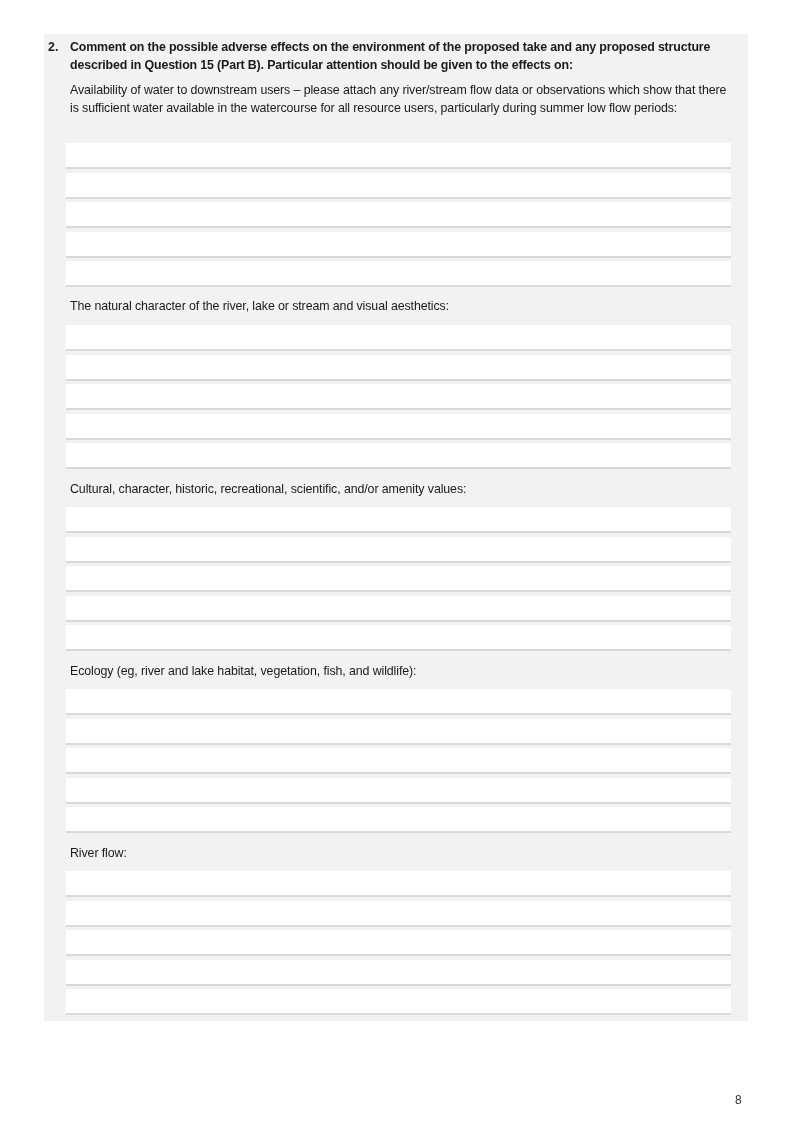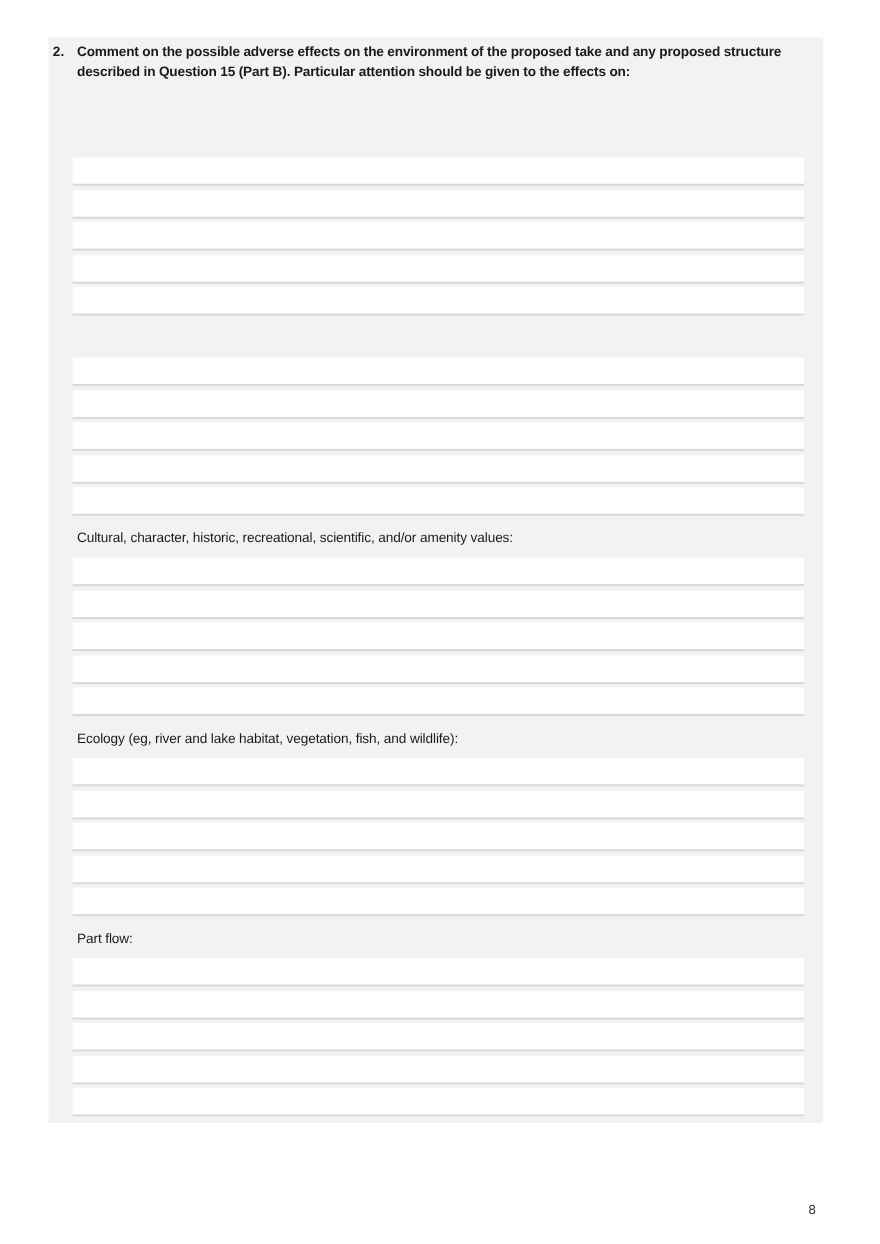--- a/index.html
+++ b/index.html
@@ -71,28 +71,30 @@
   </style>
 </head>
 <body>
 
 <div class="panel">
   <div class="question">
     <span class="q-num">2.</span>
     <span class="q-text">Comment on the possible adverse effects on the environment of the proposed take and any proposed structure described in Question 15 (Part B). Particular attention should be given to the effects on:</span>
   </div>
 
+  <div class="label" style="top:47px;">Availability of water to downstream users – please attach any river/stream flow data or observations which show that there is sufficient water available in the watercourse for all resource users, particularly during summer low flow periods:</div>
   <div class="fields" style="top:109px;">
     <div class="field"></div>
     <div class="field"></div>
     <div class="field"></div>
     <div class="field"></div>
     <div class="field"></div>
   </div>
 
+  <div class="label" style="top:263px;">The natural character of the river, lake or stream and visual aesthetics:</div>
   <div class="fields" style="top:291px;">
     <div class="field"></div>
     <div class="field"></div>
     <div class="field"></div>
     <div class="field"></div>
     <div class="field"></div>
   </div>
 
   <div class="label" style="top:446px;">Cultural, character, historic, recreational, scientific, and/or amenity values:</div>
   <div class="fields" style="top:473px;">
@@ -105,21 +107,21 @@
 
   <div class="label" style="top:628px;">Ecology (eg, river and lake habitat, vegetation, fish, and wildlife):</div>
   <div class="fields" style="top:655px;">
     <div class="field"></div>
     <div class="field"></div>
     <div class="field"></div>
     <div class="field"></div>
     <div class="field"></div>
   </div>
 
-  <div class="label" style="top:810px;">Part flow:</div>
+  <div class="label" style="top:810px;">River flow:</div>
   <div class="fields" style="top:837px;">
     <div class="field"></div>
     <div class="field"></div>
     <div class="field"></div>
     <div class="field"></div>
     <div class="field"></div>
   </div>
 </div>
 
 <div class="page-number">8</div>

